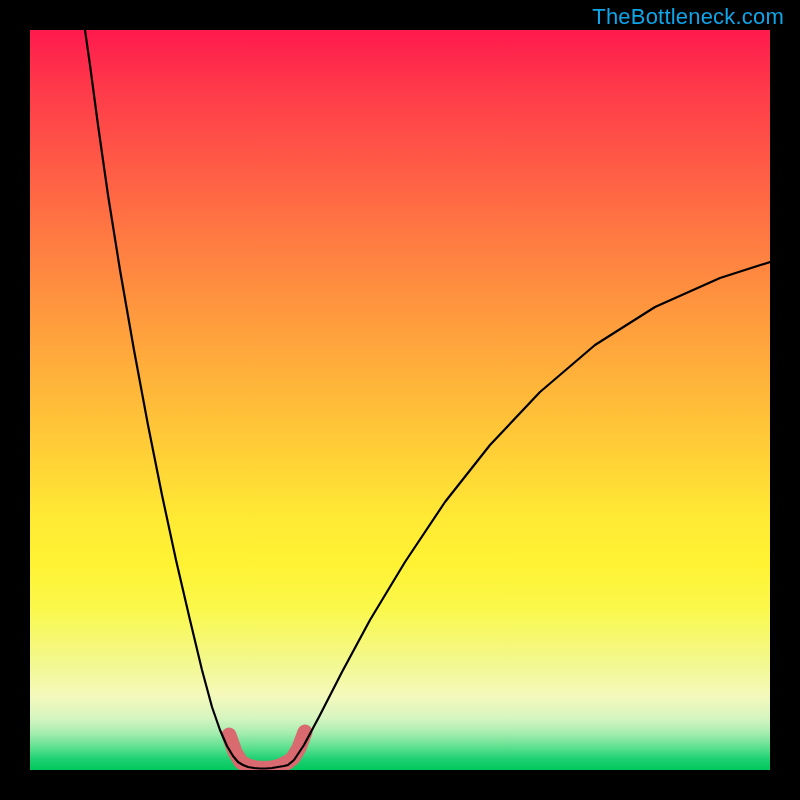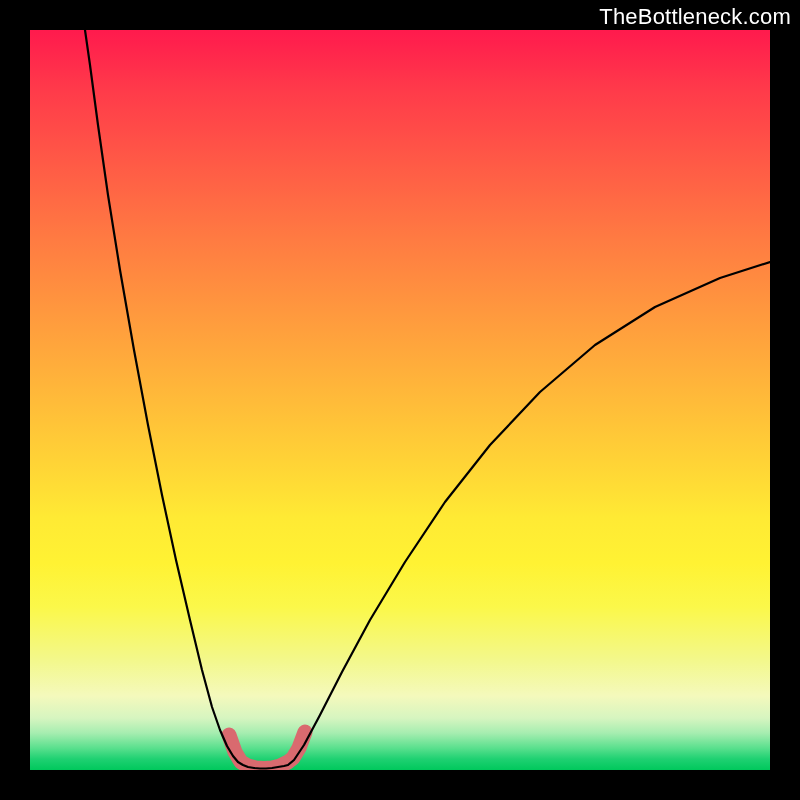--- a/index.html
+++ b/index.html
@@ -33,22 +33,22 @@
       #d6f5c0 93%,
       #a6edb0 95%,
       #5be08e 97%,
       #1fd172 98.5%,
       #00c85c 100%
     );
   }
   .watermark {
     position: absolute;
     top: 4px;
-    right: 9px;
-    color: #ffffff;
+    right: 16px;
+    color: #0ea5e9;
     font-size: 22px;
     letter-spacing: 0.2px;
     z-index: 30;
   }
   svg.plot {
     position: absolute;
     left: 30px;
     top: 30px;
     width: 740px;
     height: 740px;

